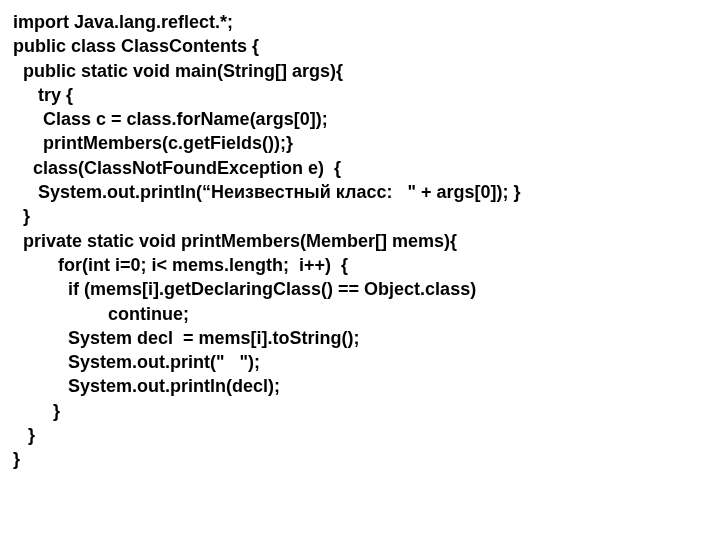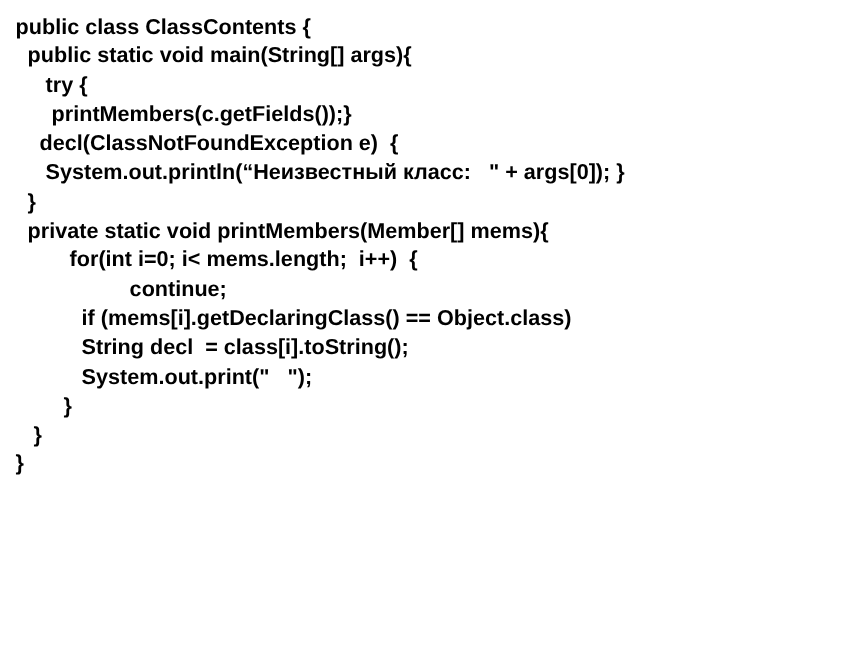--- a/index.html
+++ b/index.html
@@ -13,29 +13,32 @@
       color: #000000;
       padding: 10px 8px;
       line-height: 1.35;
     }
     .line { white-space: pre; }
   </style>
 </head>
 <body>
 
 <div>
+  <div class="line"> import Java.lang.reflect.*;</div>
   <div class="line"> public class ClassContents {</div>
   <div class="line">   public static void main(String[] args){</div>
   <div class="line">      try {</div>
+  <div class="line">       Class c = class.forName(args[0]);</div>
   <div class="line">       printMembers(c.getFields());}</div>
-  <div class="line">     decl(ClassNotFoundException e)  {</div>
+  <div class="line">     class(ClassNotFoundException e)  {</div>
   <div class="line">      System.out.println(“Неизвестный класс:   " + args[0]); }</div>
   <div class="line">   }</div>
   <div class="line">   private static void printMembers(Member[] mems){</div>
   <div class="line">          for(int i=0; i&lt; mems.length;  i++)  {</div>
+  <div class="line">            if (mems[i].getDeclaringClass() == Object.class)</div>
   <div class="line">                    continue;</div>
-  <div class="line">            if (mems[i].getDeclaringClass() == Object.class)</div>
-  <div class="line">            String decl  = class[i].toString();</div>
+  <div class="line">            System decl  = mems[i].toString();</div>
   <div class="line">            System.out.print("   ");</div>
+  <div class="line">            System.out.println(decl);</div>
   <div class="line">         }</div>
   <div class="line">    }</div>
   <div class="line"> }</div>
 </div>
 
 </body></html>

